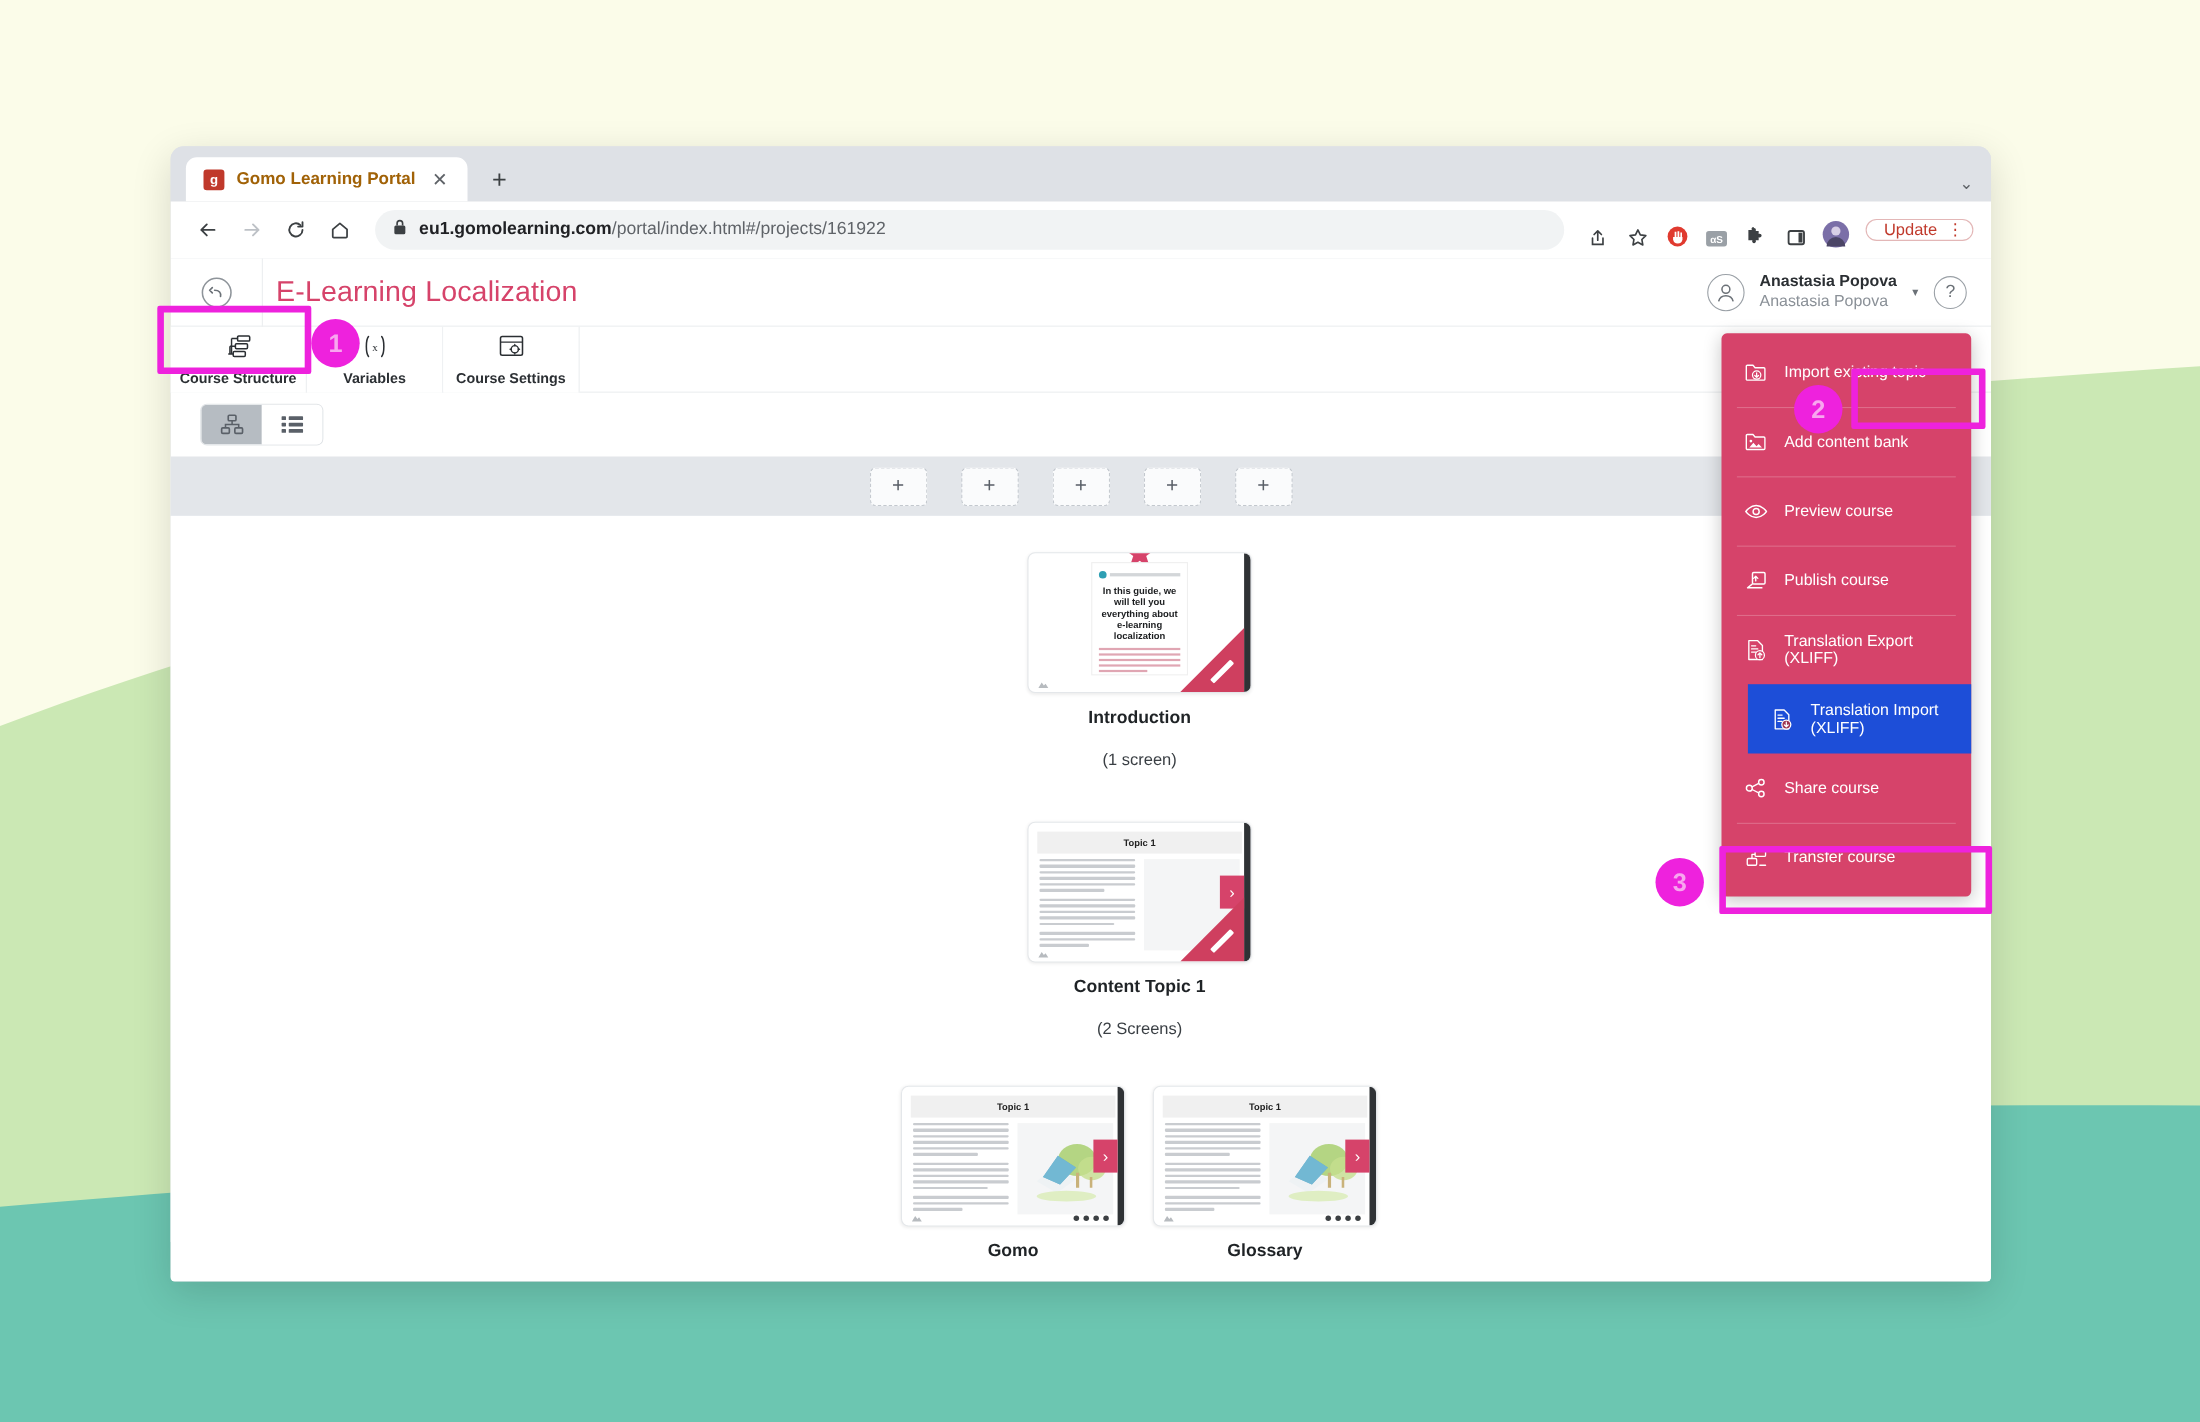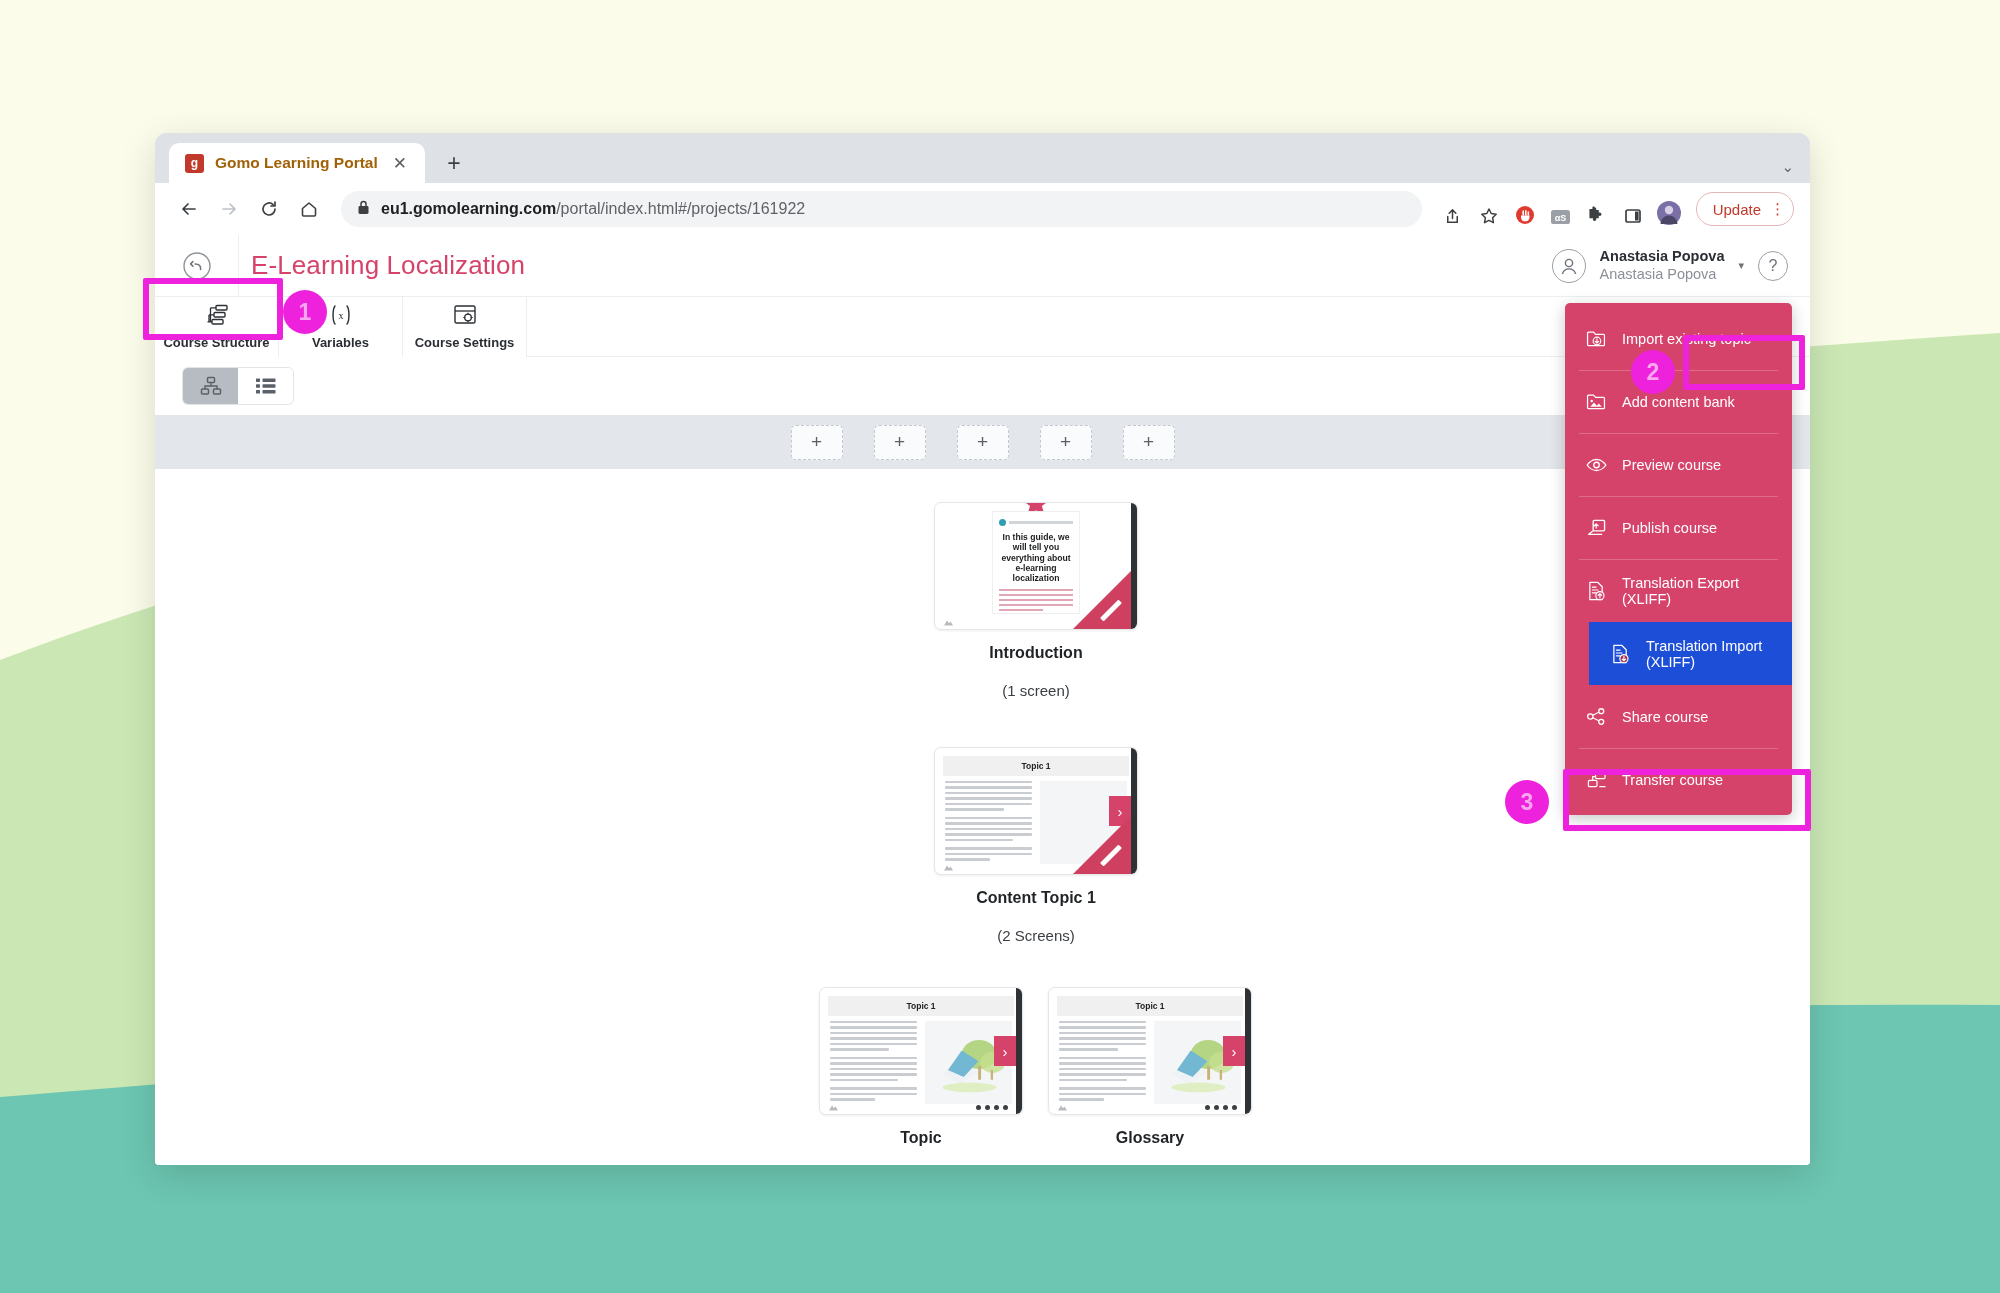--- a/index.html
+++ b/index.html
@@ -80,21 +80,21 @@
   .omni-url b { color: #202124; font-weight: 700; }
   .omni-actions { display: flex; align-items: center; gap: 2px; }
   .ext-ico {
     width: 34px; height: 34px; border-radius: 50%;
     display: flex; align-items: flex-end; justify-content: center;
     cursor: pointer; flex: 0 0 auto; font-weight: bold;
   }
   .upd-btn {
     display: flex; align-items: center; gap: 9px;
     border: 1px solid #e3b7b7; border-radius: 18px;
-    height: 34px; padding: 0 8px 0 16px; margin-left: 8px;
+    height: 20px; padding: 0 8px 0 16px; margin-left: 8px;
     color: #c0392b; font-size: 15px; cursor: pointer; flex: 0 0 auto;
   }
 
   
   .page { background: #fff; height: 930px; position: relative; }
 
   .app-header {
     height: 62px; display: flex; align-items: center;
     border-bottom: 1px solid #eceef0; position: relative;
   }
@@ -586,21 +586,21 @@
               </svg>
             <span class="thumb-dots">
                 <i></i>
                 <i></i>
                 <i></i>
                 <i></i>
               </span>
           </div>
           <div class="arrow-btn">›</div>
         </div>
-        <div class="node-title">Topic</div>
+        <div class="node-title">Gomo</div>
         <div class="node-sub">(1 Screen)</div>
       </div>
 
       <div class="node" style="left:893px; top:518px;">
         <div class="thumb">
           <div class="thumb-bar"></div>
           <div class="thumb-title">Topic 1</div>
           <div class="thumb-cols">
             <div class="lorem">
               <span></span>

